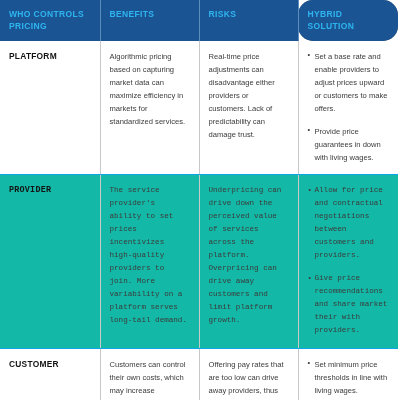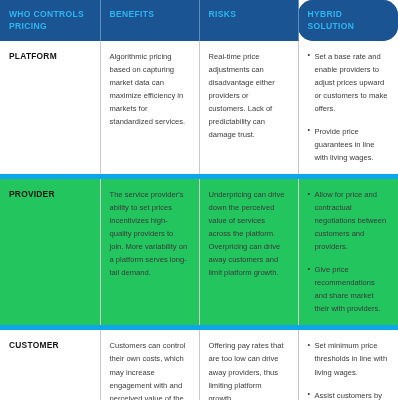--- a/index.html
+++ b/index.html
@@ -53,29 +53,29 @@
     line-height: 1.45;
   }
   thead th.last { border-right: none; border-radius: 15px; }
 
   
   tbody td {
     vertical-align: top;
     padding: 9px 10px 10px 9px;
     box-sizing: border-box;
     border-right: 1px solid #c9c9c9;
-    border-bottom: 5px solid #0ea5e9;
+    border-bottom: 1px solid #0ea5e9;
     font-size: 7.6px;
     line-height: 1.72;
     color: #3b3b3b;
   }
   tbody td.last { border-right: none; }
   tbody tr.row-last td { border-bottom: none; }
 
-  tbody tr.shaded td { background: #22c55e; }
+  tbody tr.shaded td { background: #14b8a6; font-family: Liberation Mono, monospace; }
   tbody tr.plain td { background: #ffffff; }
 
   td.role-cell {
     color: #141414;
     font-size: 8.4px;
     font-weight: bold;
     letter-spacing: 0.25px;
     line-height: 1.4;
     padding-top: 10px;
   }
@@ -131,21 +131,21 @@
         <td class="role-cell">PLATFORM</td>
         <td>
           <span class="cell-text">Algorithmic pricing based on capturing market data can maximize efficiency in markets for standardized services.</span>
         </td>
         <td>
           <span class="cell-text">Real-time price adjustments can disadvantage either providers or customers. Lack of predictability can damage trust.</span>
         </td>
         <td class="last">
           <ul class="bullets">
             <li>Set a base rate and enable providers to adjust prices upward or customers to make offers.</li>
-            <li>Provide price guarantees in line with living wages.</li>
+            <li>Provide price guarantees in down with living wages.</li>
           </ul>
         </td>
       </tr>
 
       <tr class="shaded row-pr">
         <td class="role-cell">PROVIDER</td>
         <td>
           <span class="cell-text">The service provider's ability to set prices incentivizes high-quality providers to join. More variability on a platform serves long-tail demand.</span>
         </td>
         <td>

